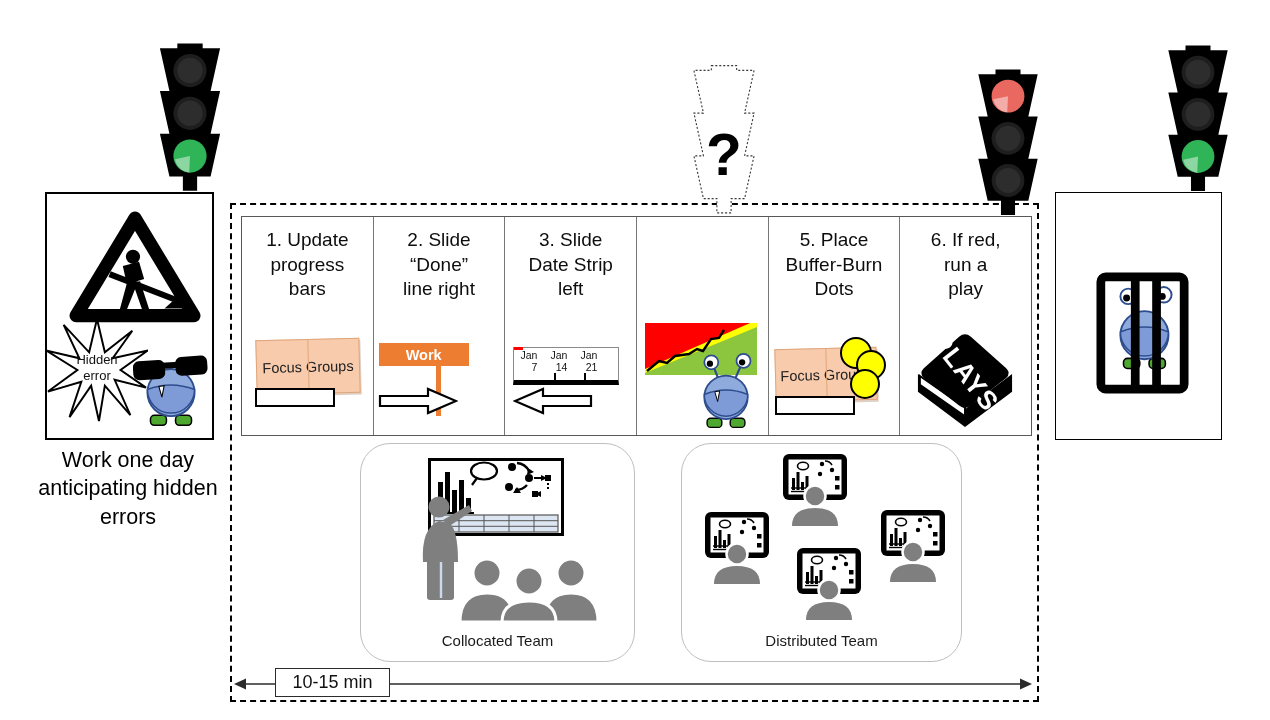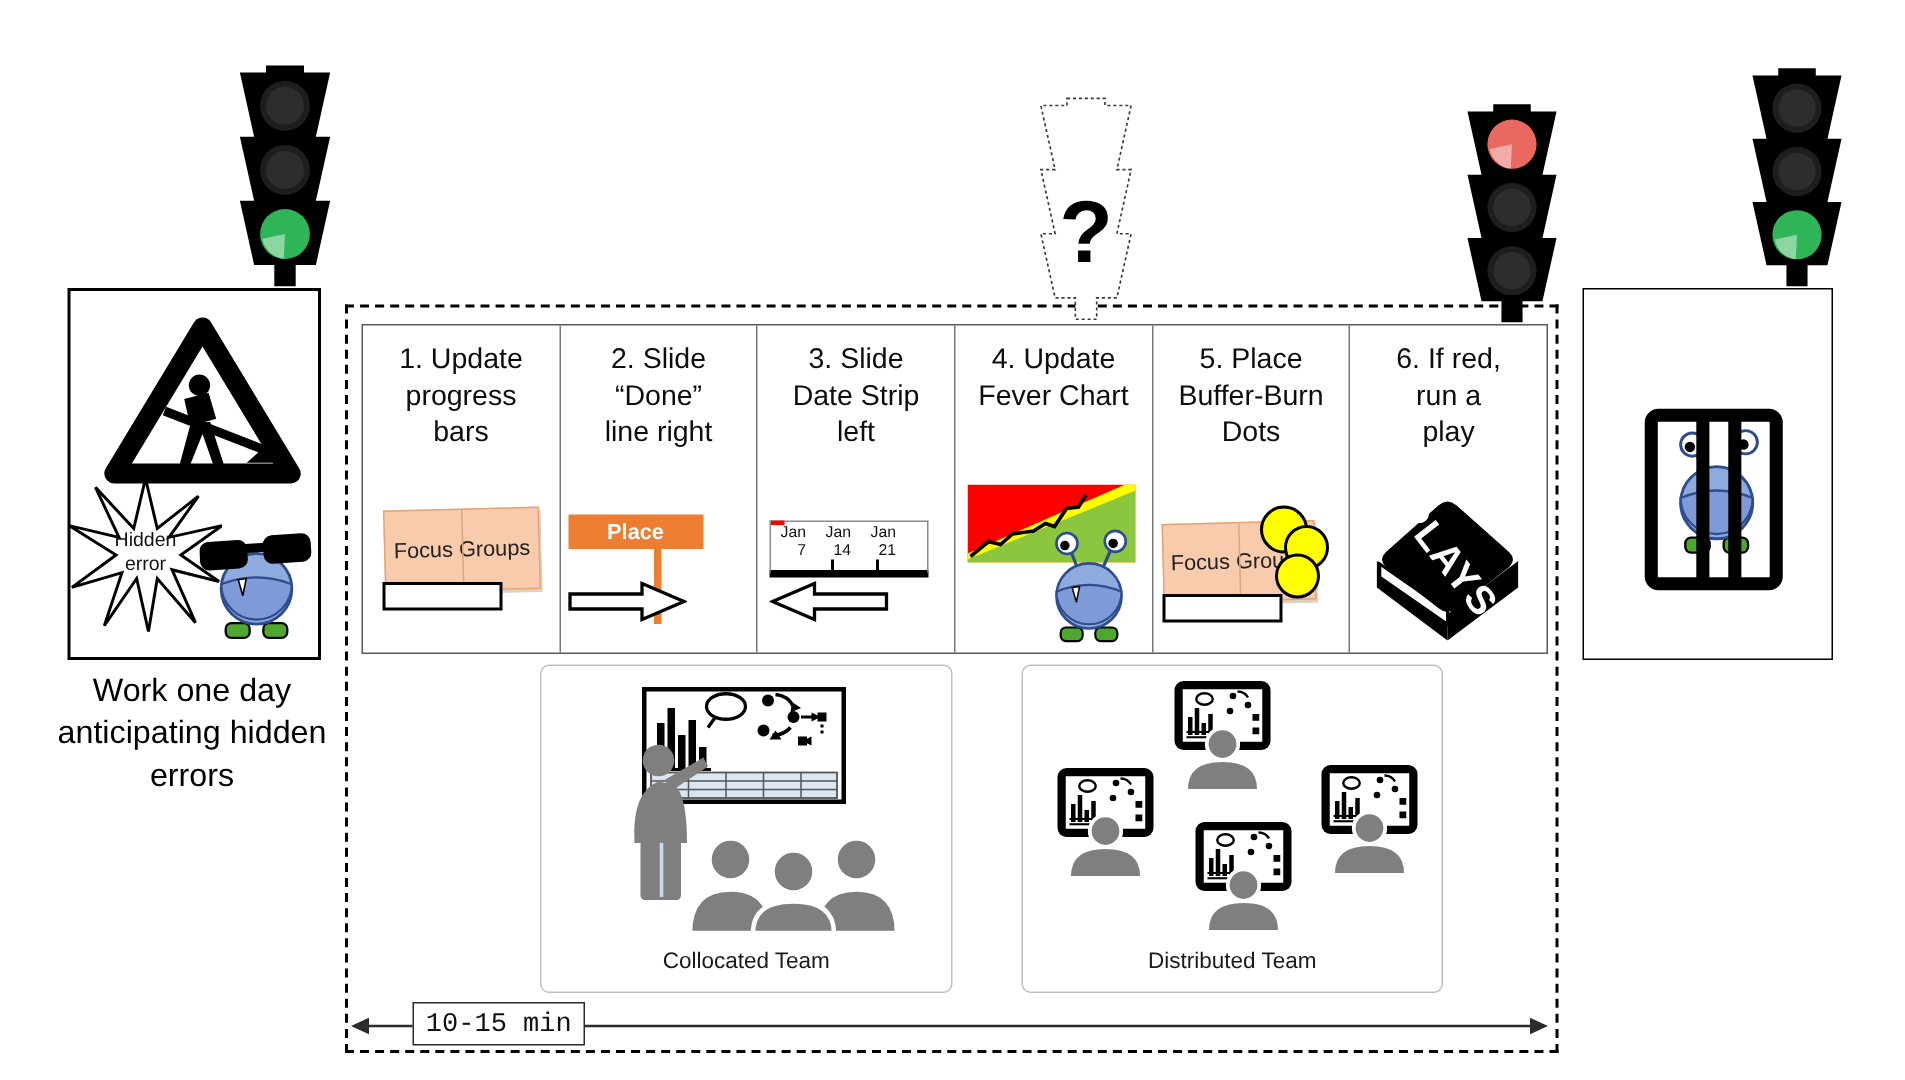--- a/index.html
+++ b/index.html
@@ -31,26 +31,26 @@
   .flag-pole{position:absolute;background:var(--orange);}
   .flag{position:absolute;background:var(--orange);color:#fff;font-weight:bold;font-size:14.5px;display:flex;align-items:center;justify-content:center;}
 
   .datestrip{position:absolute;background:#fff;border:1px solid #8a8a8a;border-bottom:5px solid #000;font-size:10.5px;color:#111;}
   .dategrp{position:absolute;top:2px;text-align:right;line-height:1.12;}
   .tickmark{position:absolute;bottom:0;width:1.6px;height:7px;background:#000;}
   .rednotch{position:absolute;left:0;top:-1px;width:9px;height:2.6px;background:#ff0000;}
 
   .dotY{position:absolute;border-radius:50%;background:var(--dot-yellow);border:2px solid #000;}
 
-  .team-box{position:absolute;top:443px;height:217px;background:#fff;border:1.5px solid #bfbfbf;border-radius:6px;z-index:1;}
+  .team-box{position:absolute;top:443px;height:217px;background:#fff;border:1.5px solid #bfbfbf;border-radius:30px;z-index:1;}
   .team-label{position:absolute;left:0;right:0;bottom:12px;text-align:center;font-size:15px;color:#1a1a1a;}
   .or-label{position:absolute;left:634px;top:526px;width:54px;text-align:center;font-size:26px;color:#1a1a1a;z-index:1;margin-left:41px;}
 
   .duration-wrap{position:absolute;left:232px;top:675px;width:802px;height:20px;z-index:1;}
-  .duration-box{position:absolute;left:43px;top:-7px;width:113px;height:27px;background:#fff;border:1.6px solid #2b2b2b;display:flex;align-items:center;justify-content:center;font-size:18px;z-index:2;font-family:Liberation Mono, monospace;}
+  .duration-box{position:absolute;left:43px;top:-7px;width:113px;height:27px;background:#fff;border:1.6px solid #2b2b2b;display:flex;align-items:center;justify-content:center;font-size:18px;z-index:2;}
 
   .burst-text{position:absolute;left:20px;top:34px;width:62px;text-align:center;font-size:13px;line-height:1.25;color:#111;}
 </style>
 </head>
 <body>
 
 <div class="canvas">
 
   <div class="dashed-box"></div>
 
@@ -132,21 +132,21 @@
       </div>
       <div class="whitebar" style="left:13px;top:171px;width:76px;height:15px"></div>
     </div>
 
     <div class="step">
       <div class="flag-pole" style="left:62px;top:127px;width:5px;height:72px"></div>
       <div class="step-title">2. Slide
 “Done”
 line right</div>
       <div class="flag" style="left:5px;top:126px;width:90px;height:23px">
-        <span>Place</span>
+        <span>Work</span>
       </div>
       <svg class="abs" style="left:4px;top:170px;width:80px;height:28px" viewBox="0 0 80 28">
         <polygon points="2,9 50,9 50,2 78,14 50,26 50,19 2,19" fill="#fff" stroke="#000" stroke-width="2.2"></polygon>
       </svg>
     </div>
 
     <div class="step">
       <div class="step-title">3. Slide
 Date Strip
 left</div>
@@ -166,22 +166,20 @@
         </div>
         <div class="tickmark" style="left:40px"></div>
         <div class="tickmark" style="left:70px"></div>
       </div>
       <svg class="abs" style="left:8px;top:170px;width:80px;height:28px" viewBox="0 0 80 28">
         <polygon points="78,9 30,9 30,2 2,14 30,26 30,19 78,19" fill="#fff" stroke="#000" stroke-width="2.2"></polygon>
       </svg>
     </div>
 
     <div class="step">
-      <div class="step-title">4. Update
-Fever Chart</div>
       <svg class="abs" style="left:8px;top:106px;width:112px;height:52px" viewBox="0 0 112 52">
         <rect x="0" y="0" width="112" height="52" fill="var(--fever-red)"></rect>
         <polygon points="0,46 112,-3 112,52 0,52" fill="var(--fever-yellow)"></polygon>
         <polygon points="0,50 112,4 112,52 0,52" fill="var(--fever-green)"></polygon>
         <polyline points="2,48 14,38 22,40 30,33 44,31 52,26 58,28 66,16 74,15 79,7" fill="none" stroke="#000" stroke-width="2.4"></polyline>
       </svg>
       <svg class="abs" style="left:54px;top:134px;width:70px;height:80px" viewBox="0 0 100 110">
         <line x1="40" y1="40" x2="31" y2="17" stroke="var(--alien-dark)" stroke-width="3"></line>
         <line x1="62" y1="40" x2="73" y2="15" stroke="var(--alien-dark)" stroke-width="3"></line>
         <circle cx="29" cy="14" r="10" fill="#fff" stroke="var(--alien-dark)" stroke-width="2.5"></circle>

